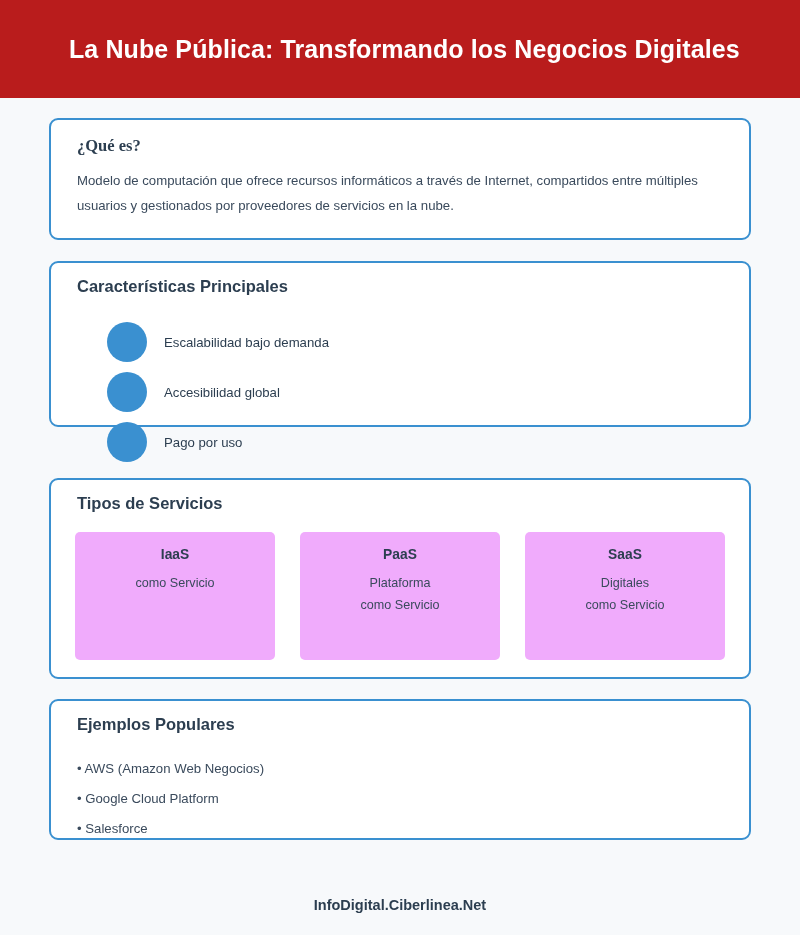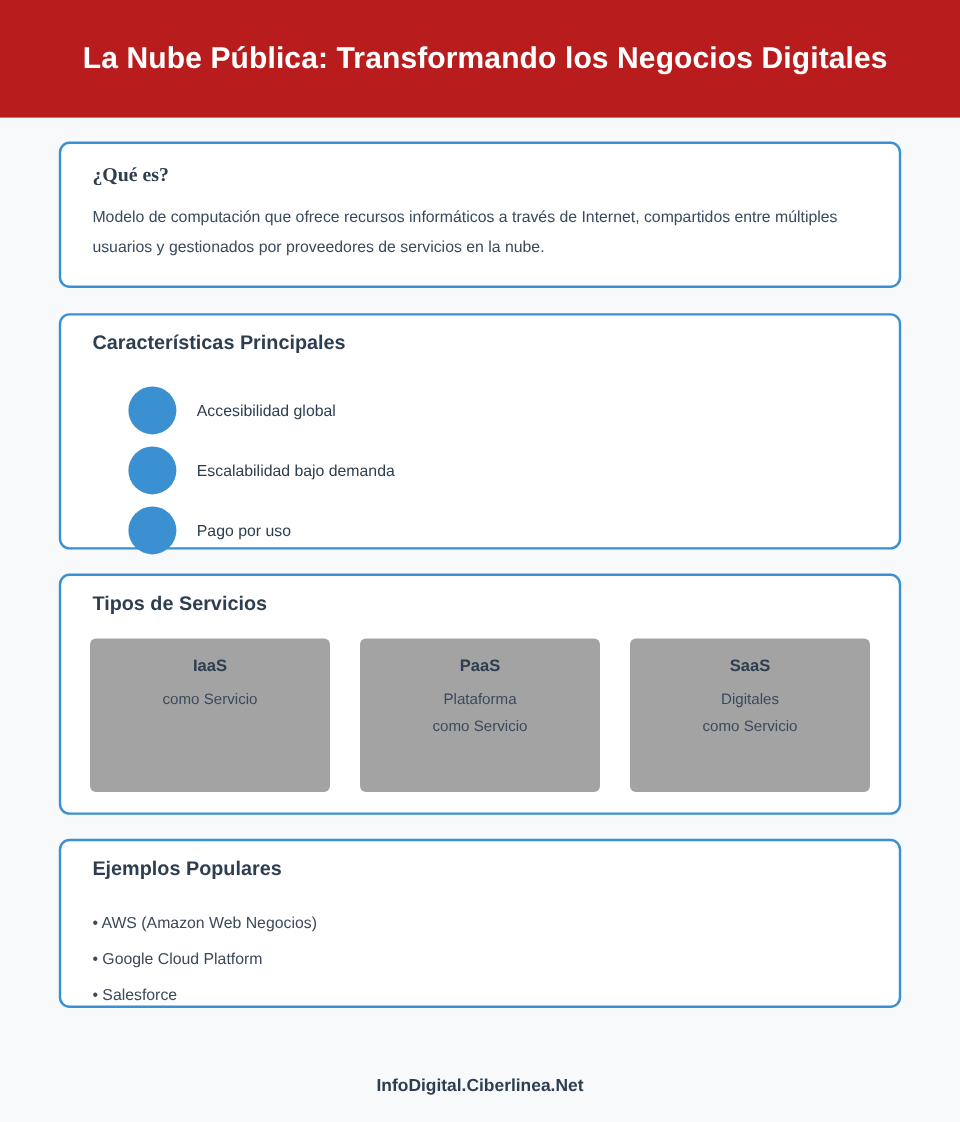--- a/index.html
+++ b/index.html
@@ -71,21 +71,21 @@
     top: 48px;
     width: 640px;
     color: #3a4a5c;
     font-size: 13.2px;
     line-height: 25px;
   }
 
   
   #card-features {
     top: 261px;
-    height: 197px;
+    height: 166px;
     padding-left: 32px;
   }
   #card-features .card-title { top: 14px; }
   .feature-list {
     position: absolute;
     left: 0;
     top: 54px;
     width: 100%;
   }
   .feature-item {
@@ -118,21 +118,21 @@
     position: absolute;
     left: 24px;
     top: 52px;
     width: 650px;
     display: flex;
     gap: 25px;
   }
   .service-box {
     width: 200px;
     height: 128px;
-    background: #a3a3a3;
+    background: #f0abfc;
     border-radius: 5px;
     box-sizing: border-box;
     padding-top: 15px;
     text-align: center;
   }
   .service-name {
     color: #2c3e50;
     font-size: 13.8px;
     font-weight: bold;
   }
@@ -190,26 +190,26 @@
     <div class="card-title">¿Qué es?</div>
     <div class="what-body">Modelo de computación que ofrece recursos informáticos a través de Internet, compartidos entre múltiples usuarios y gestionados por proveedores de servicios en la nube.</div>
   </div>
 
   <div class="card" id="card-features">
     <div class="card-title">Características Principales</div>
     <div class="feature-list">
 
       <div class="feature-item">
         <span class="feature-dot"></span>
-        <span class="feature-label">Accesibilidad global</span>
+        <span class="feature-label">Escalabilidad bajo demanda</span>
       </div>
 
       <div class="feature-item">
         <span class="feature-dot"></span>
-        <span class="feature-label">Escalabilidad bajo demanda</span>
+        <span class="feature-label">Accesibilidad global</span>
       </div>
 
       <div class="feature-item">
         <span class="feature-dot"></span>
         <span class="feature-label">Pago por uso</span>
       </div>
 
     </div>
   </div>
 

